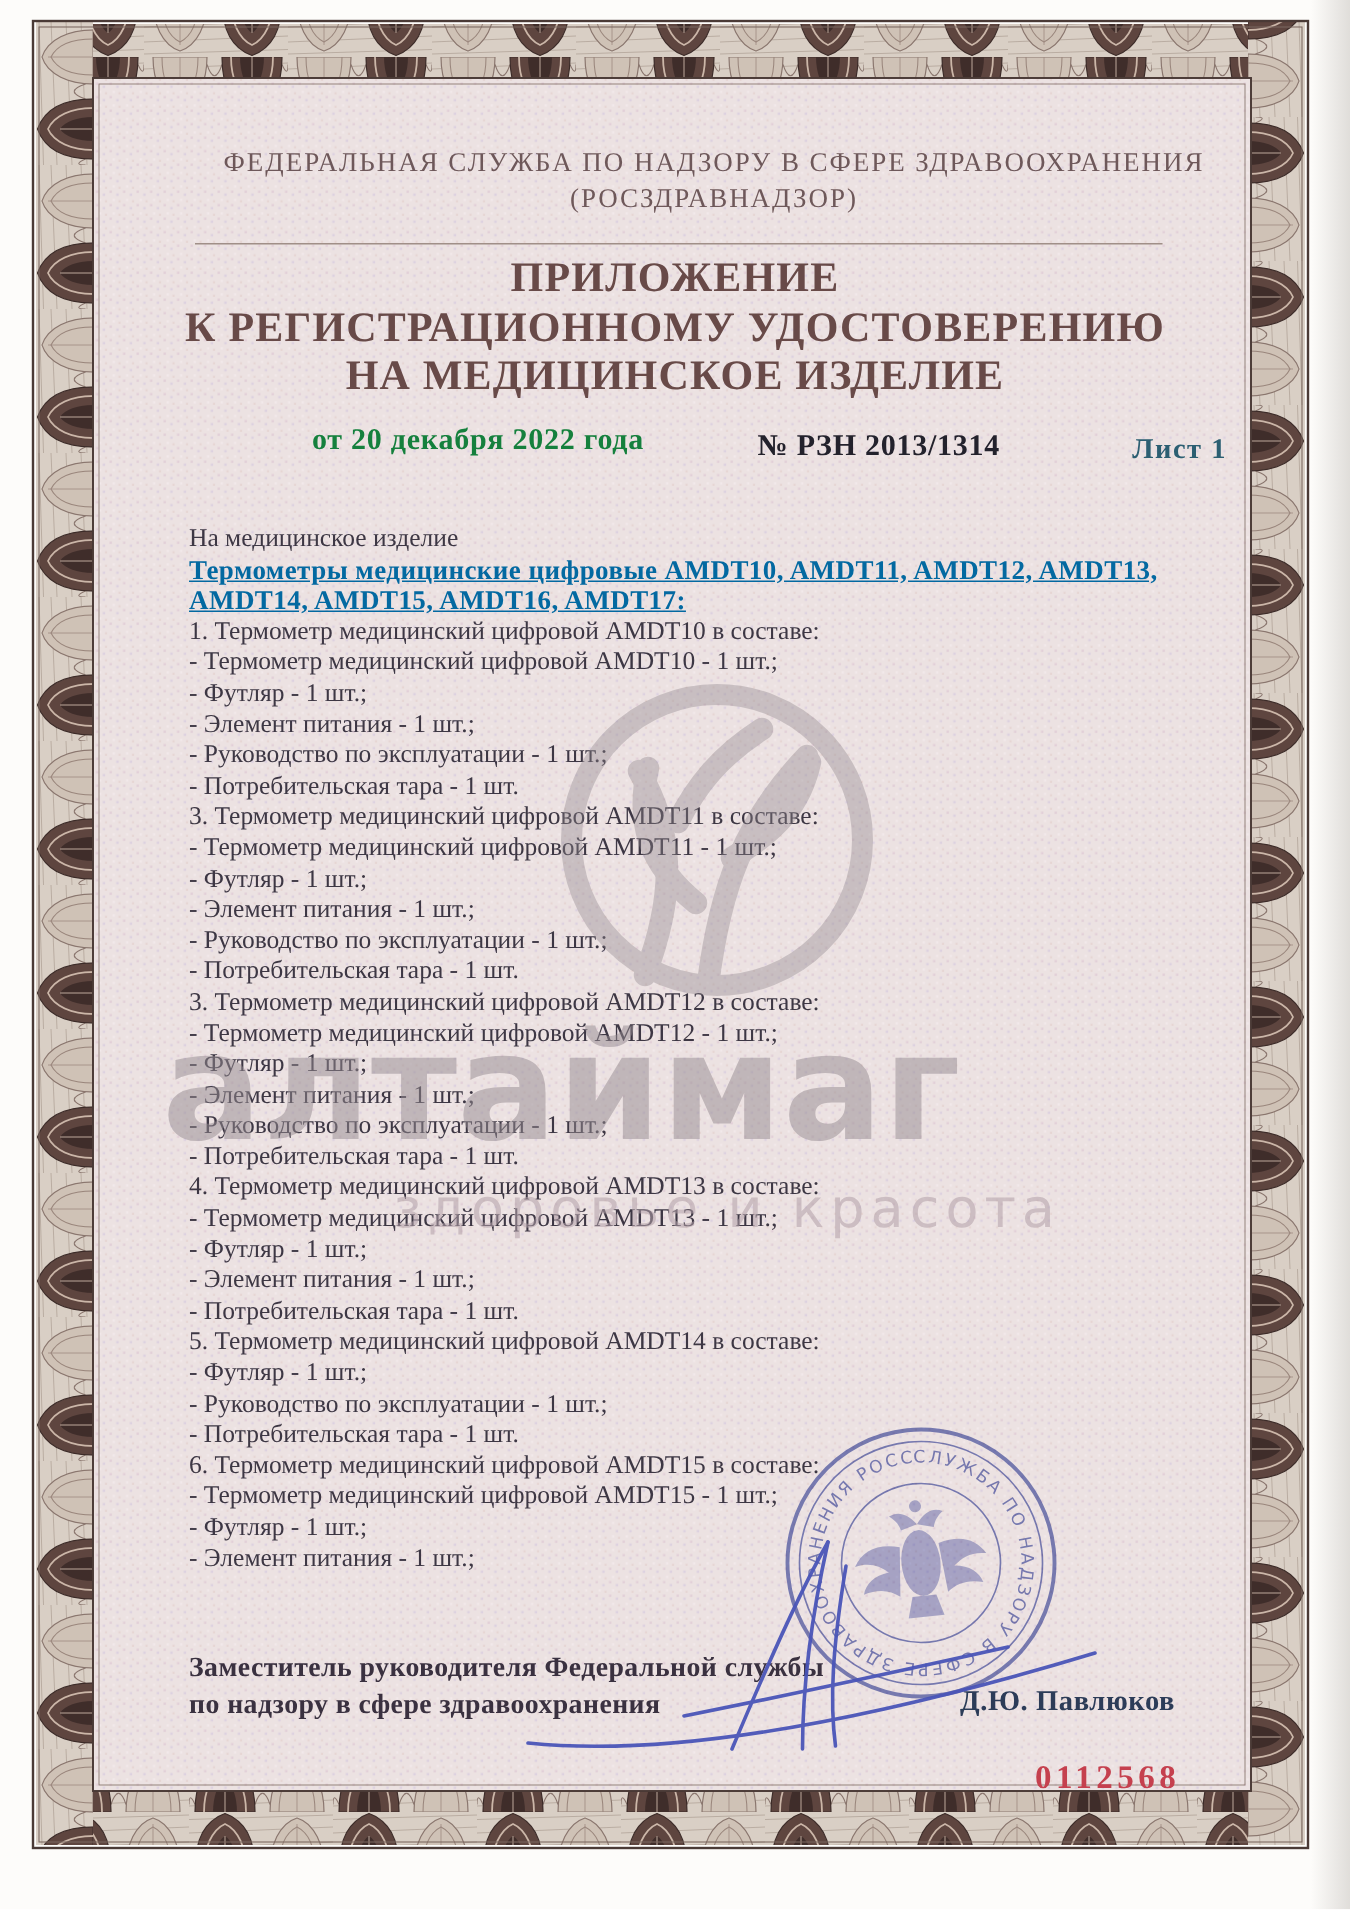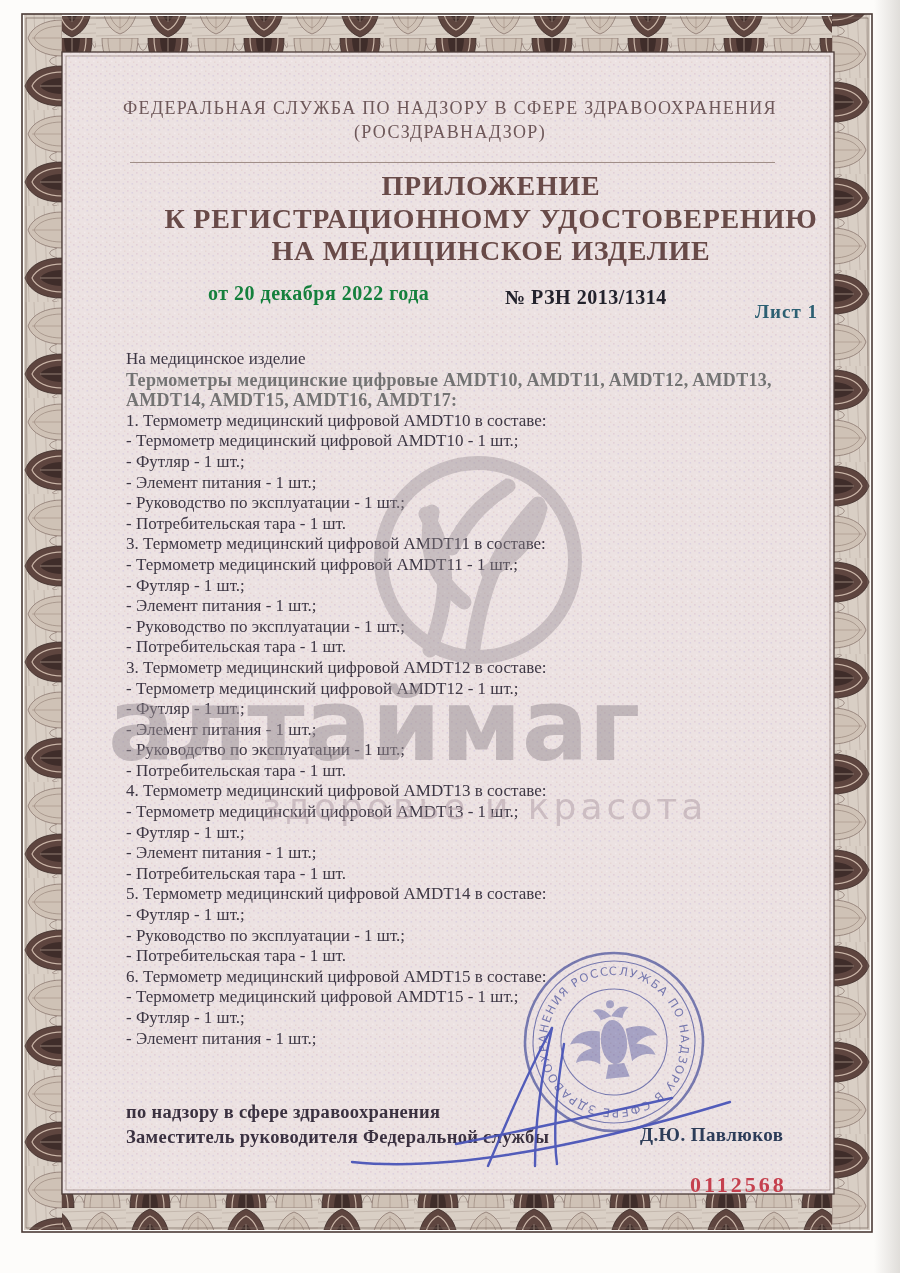--- a/index.html
+++ b/index.html
@@ -4,31 +4,31 @@
 <style>
   html,body{margin:0;padding:0;background:#ffffff;}
   .page{position:relative;width:900px;height:1273px;background:#fdfcfa;overflow:hidden;
         font-family:"Liberation Serif","DejaVu Serif",serif;}
   .abs{position:absolute;}
   svg{display:block;}
   .scan-edge{position:absolute;top:0;right:0;width:26px;height:100%;
     background:linear-gradient(to right, rgba(120,112,104,0), rgba(120,112,104,0.22));}
   
   .header-block{left:66px;top:96px;width:768px;text-align:center;line-height:24px;
-    font-size:18px;letter-spacing:1.3px;color:#6e585a;}
+    font-size:18px;letter-spacing:1.3px;color:#6e585a;padding-left:26px;}
   .divider{left:130px;top:162px;width:645px;height:0;border-top:1px solid #8d7a72;opacity:.8;}
   .title-block{left:66px;top:170px;width:768px;text-align:center;line-height:32.5px;
-    font-size:28px;font-weight:bold;color:#684a48;letter-spacing:.8px;margin-left:41px;}
+    font-size:28px;font-weight:bold;color:#684a48;letter-spacing:.8px;}
   .date-text{left:208px;top:282px;font-size:20px;font-weight:bold;color:#15803d;letter-spacing:.5px;}
   .number-text{left:505px;top:286px;font-size:20px;font-weight:bold;color:#23222c;letter-spacing:.5px;}
-  .sheet-label{left:700px;top:301px;width:118px;text-align:right;font-size:19px;
+  .sheet-label{left:700px;top:289px;width:118px;text-align:right;font-size:19px;
     font-weight:bold;color:#2c5f72;letter-spacing:1px;}
   .body-block{left:126px;top:349px;width:710px;font-size:17px;line-height:20.6px;color:#3d3744;}
   .body-block .intro{color:#3d3744;}
-  .body-block .prod{font-size:18px;font-weight:bold;color:#737373;letter-spacing:.3px;}
+  .body-block .prod{font-size:18px;font-weight:bold;color:#0369a1;letter-spacing:.3px;text-decoration:underline;}
   .footer-block{left:126px;top:1100px;width:440px;font-size:18.5px;font-weight:bold;
     color:#3a3140;line-height:25px;letter-spacing:.3px;}
   .signer-name{left:640px;top:1124px;width:178px;font-size:19px;
     font-weight:bold;color:#2c3c58;letter-spacing:.4px;}
   .serial{left:690px;top:1172px;font-size:22px;font-weight:bold;color:#c5404e;
     letter-spacing:3px;}
   
   .wm-logo{left:368px;top:452px;opacity:.38;pointer-events:none;}
   .wm-brand{left:108px;top:676px;width:690px;font-family:"DejaVu Sans",sans-serif;
     font-weight:bold;font-size:99px;color:#958b91;opacity:.5;letter-spacing:0px;
@@ -155,22 +155,22 @@
       <path d="M96,150 C64,124 56,96 64,60"></path>
       <path d="M120,120 C150,102 166,84 172,56"></path>
       <path d="M84,96 C96,72 112,52 140,34"></path>
     </g>
   </svg>
 
   <div class="abs wm-brand">алтаймаг</div>
   <div class="abs wm-tagline">здоровье и красота</div>
 
   <div class="abs footer-block">
+    <div>Заместитель руководителя Федеральной службы</div>
     <div>по надзору в сфере здравоохранения</div>
-    <div>Заместитель руководителя Федеральной службы</div>
   </div>
   <div class="abs signer-name">Д.Ю. Павлюков</div>
   <div class="abs serial">0112568</div>
 
   <svg class="abs stamp" width="192" height="192">
     <defs>
       <path id="rimPath" d="M96,29 A67,67 0 1 1 95.9,29"></path>
     </defs>
     <g stroke="#5560b2" fill="none">
       <circle cx="96" cy="96" r="89" stroke-width="2.6"></circle>

